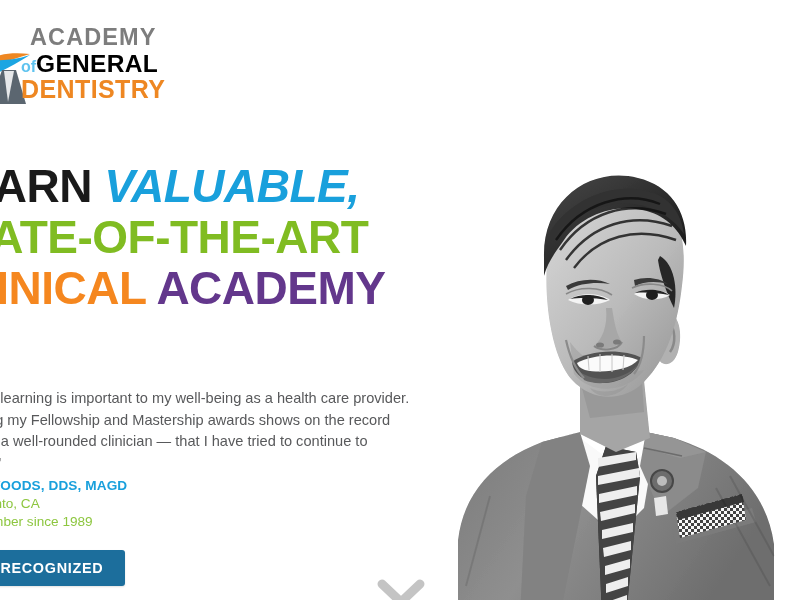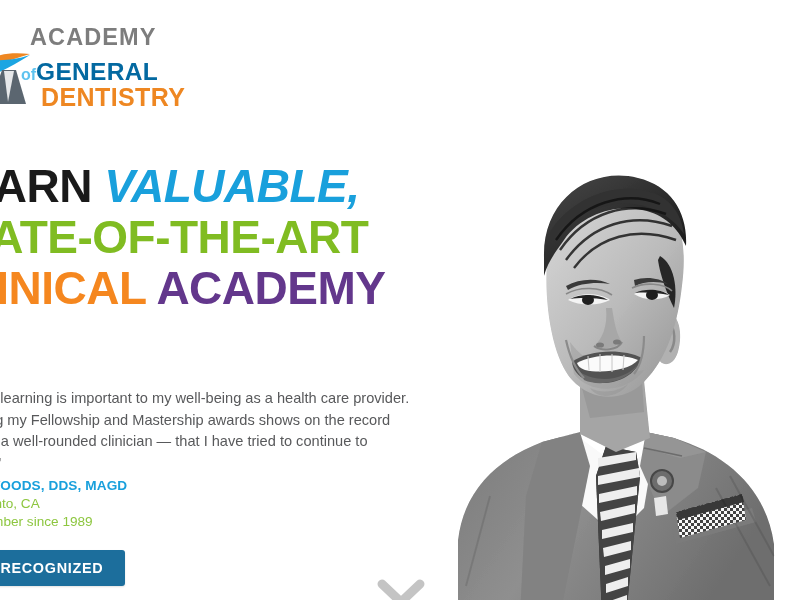--- a/index.html
+++ b/index.html
@@ -34,35 +34,35 @@
     position:absolute;
     left:34px; top:0;
     width:166px;
   }
   .logo-line { line-height:1; white-space:nowrap; }
   #logo-academy {
     font-size:23.5px; font-weight:bold; color:#7d7d7d;
     letter-spacing:1.1px; padding-left:10px;
   }
   #logo-general-line {
-    margin-top:10px; padding-left:1px;
+    margin-top:2px; padding-left:1px;
     display:flex; align-items:baseline;
   }
   #logo-of {
     font-size:16px; font-weight:bold; color:#5ec3ef;
     letter-spacing:0px;
   }
   #logo-general {
-    font-size:24.5px; font-weight:bold; color:#0369a1;
+    font-size:24.5px; font-weight:bold; color:#000000;
     letter-spacing:0.3px;
   }
   #logo-dentistry {
     margin-top:1px;
     font-size:25px; font-weight:bold; color:#ee8722;
-    letter-spacing:0.4px; padding-left:1px;margin-left:20px;
+    letter-spacing:0.4px; padding-left:1px;
   }
 
   
   #headline {
     position:absolute;
     left:-64px; top:145px;
     width:560px;
     font-weight:bold;
     font-size:46px;
     line-height:51px;

